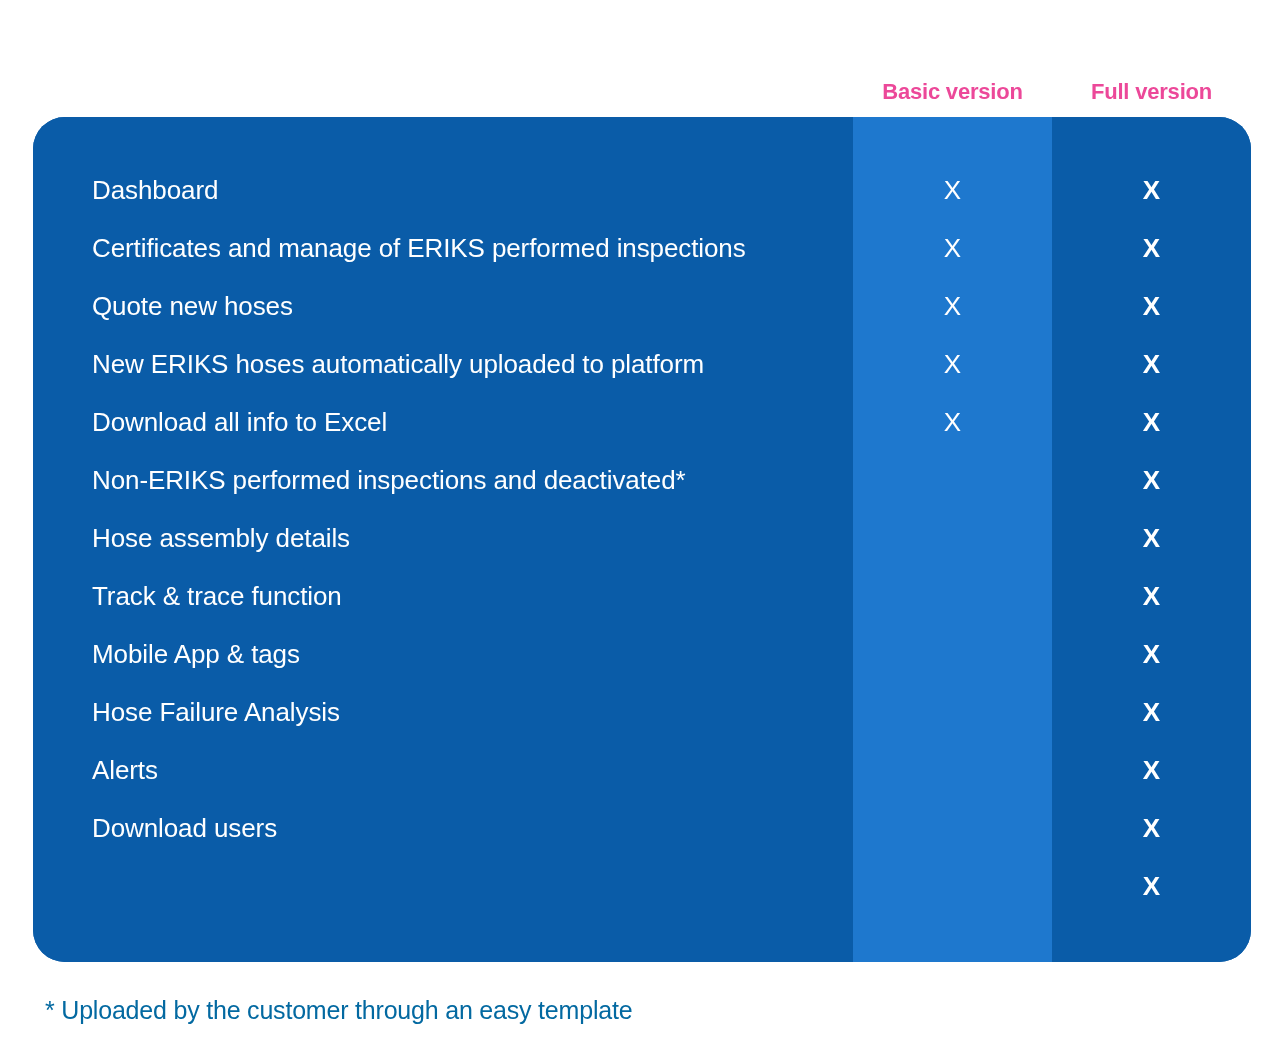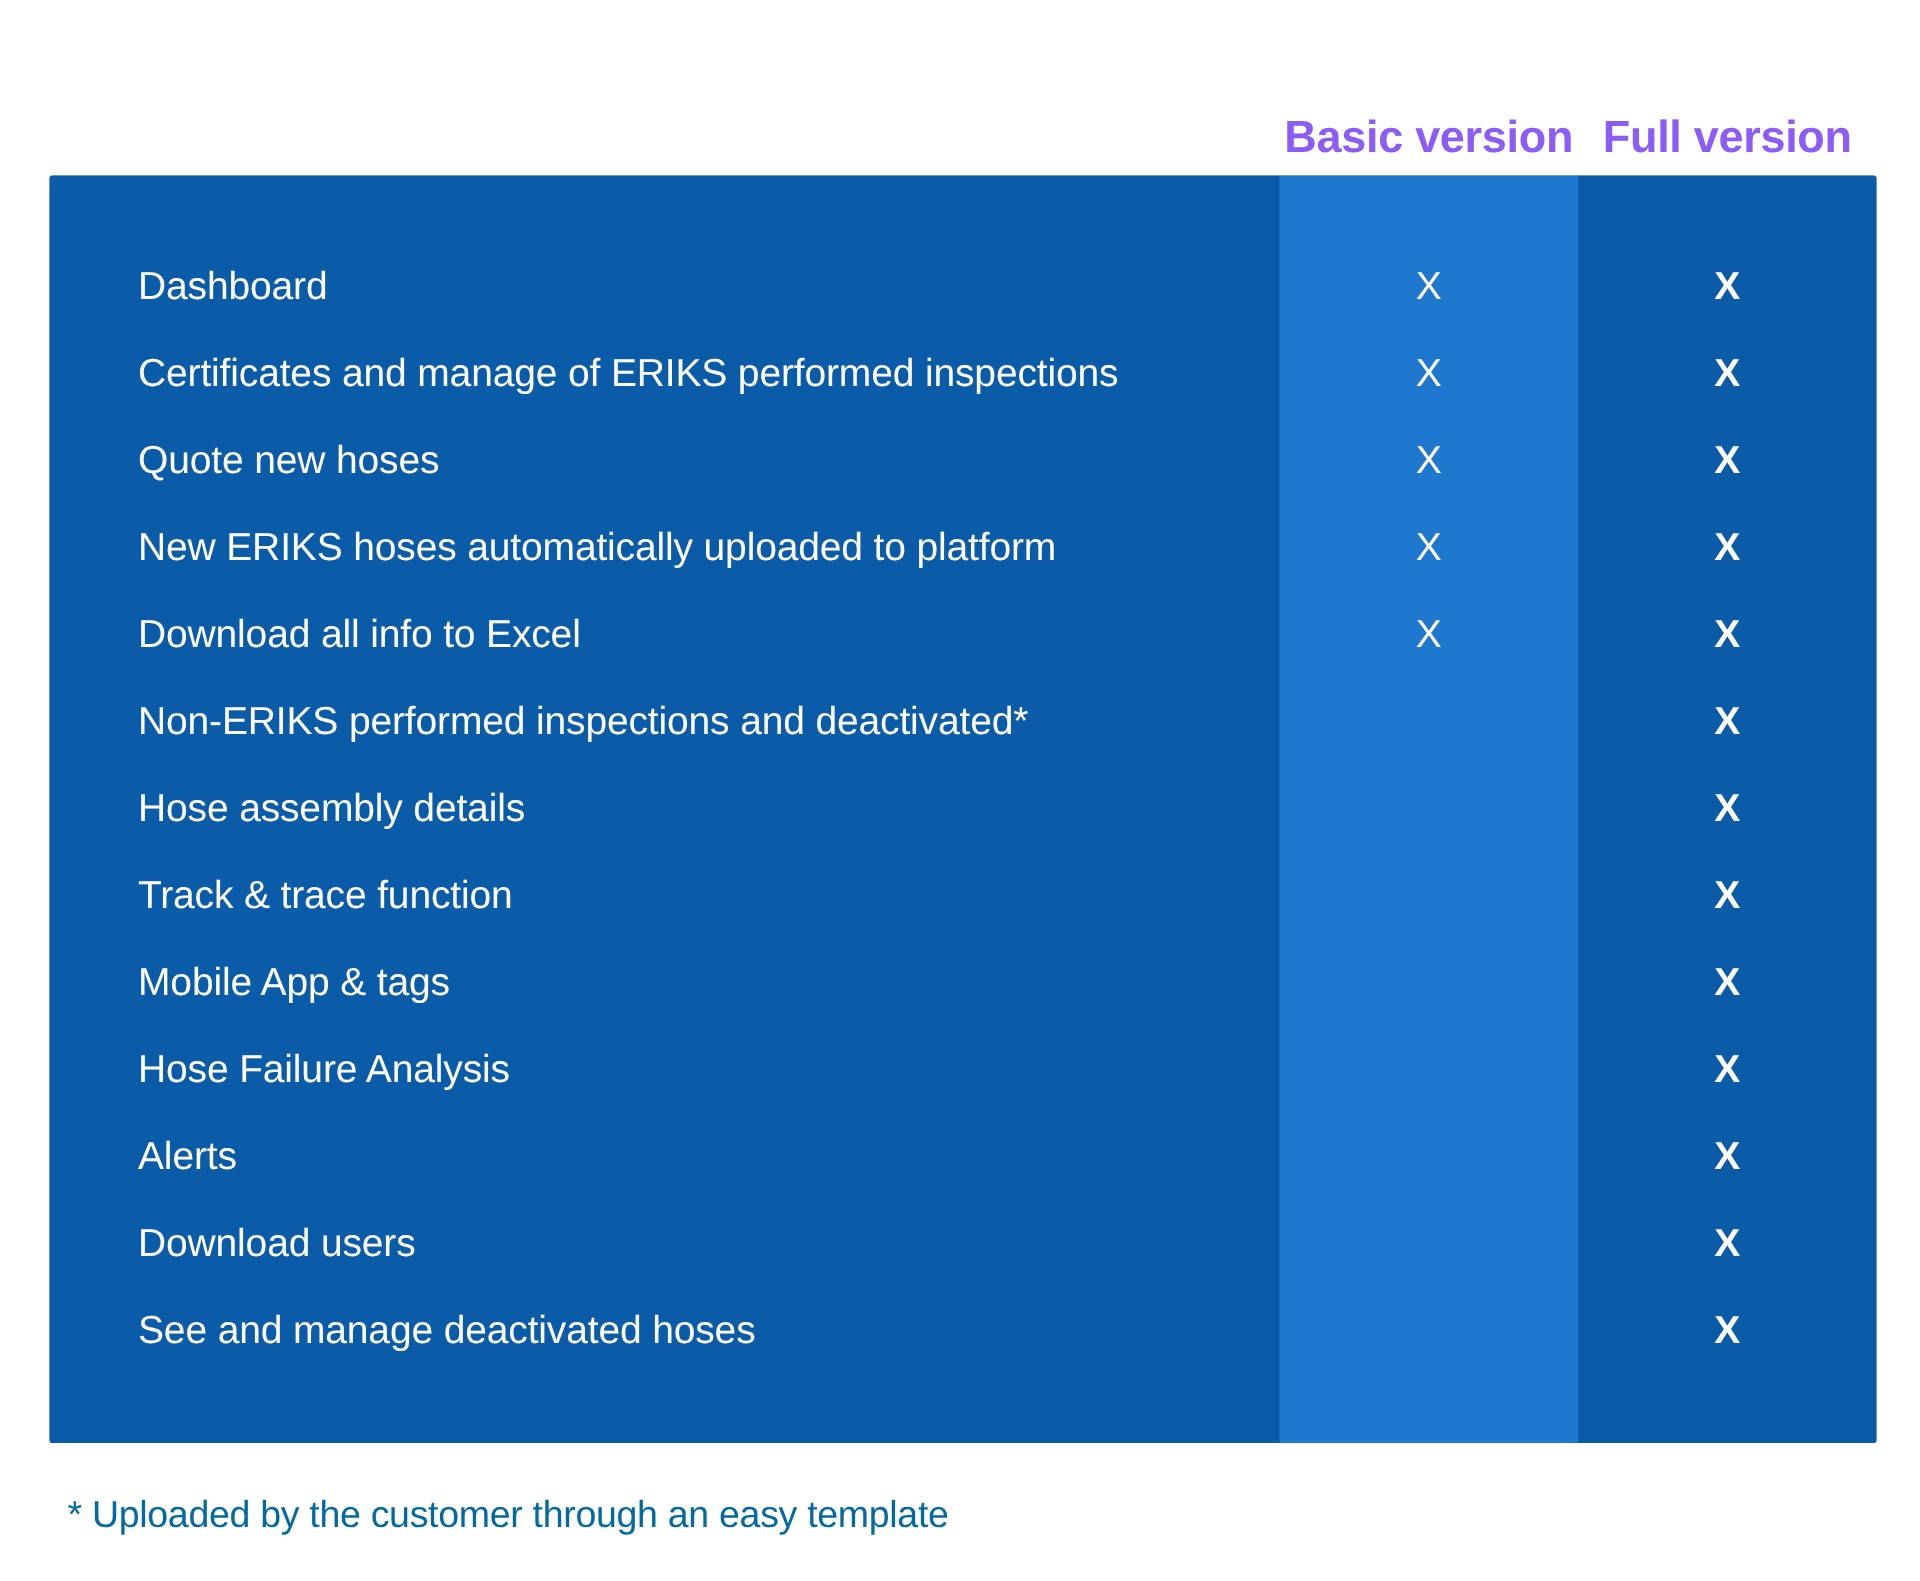--- a/index.html
+++ b/index.html
@@ -34,35 +34,35 @@
   }
   .header-spacer {
     width: 820px;
     flex: 0 0 820px;
     height: 100%;
   }
   .header-cell {
     flex: 0 0 199px;
     width: 199px;
     text-align: center;
-    font-size: 30px;
+    font-size: 22px;
     font-weight: bold;
-    color: #8b5cf6;
+    color: #ec4899;
     letter-spacing: -0.2px;
     line-height: 1;
   }
 
   
   .table {
     position: absolute;
     left: 33px;
     top: 117px;
     width: 1218px;
     height: 845px;
-    border-radius: 2px;
+    border-radius: 32px;
     overflow: hidden;
     display: flex;
     background: #0a5ca8;
   }
 
   .col-features {
     flex: 0 0 820px;
     width: 820px;
     background: #0a5ca8;
     position: relative;
@@ -175,23 +175,20 @@
           </div>
         <div class="row">
             <span>Hose Failure Analysis</span>
           </div>
         <div class="row">
             <span>Alerts</span>
           </div>
         <div class="row">
             <span>Download users</span>
           </div>
-        <div class="row">
-            <span>See and manage deactivated hoses</span>
-          </div>
       </div>
     </div>
 
     <div class="col-basic">
       <div class="rows">
         <div class="row">
             <span class="mark">X</span>
           </div>
         <div class="row">
             <span class="mark">X</span>

